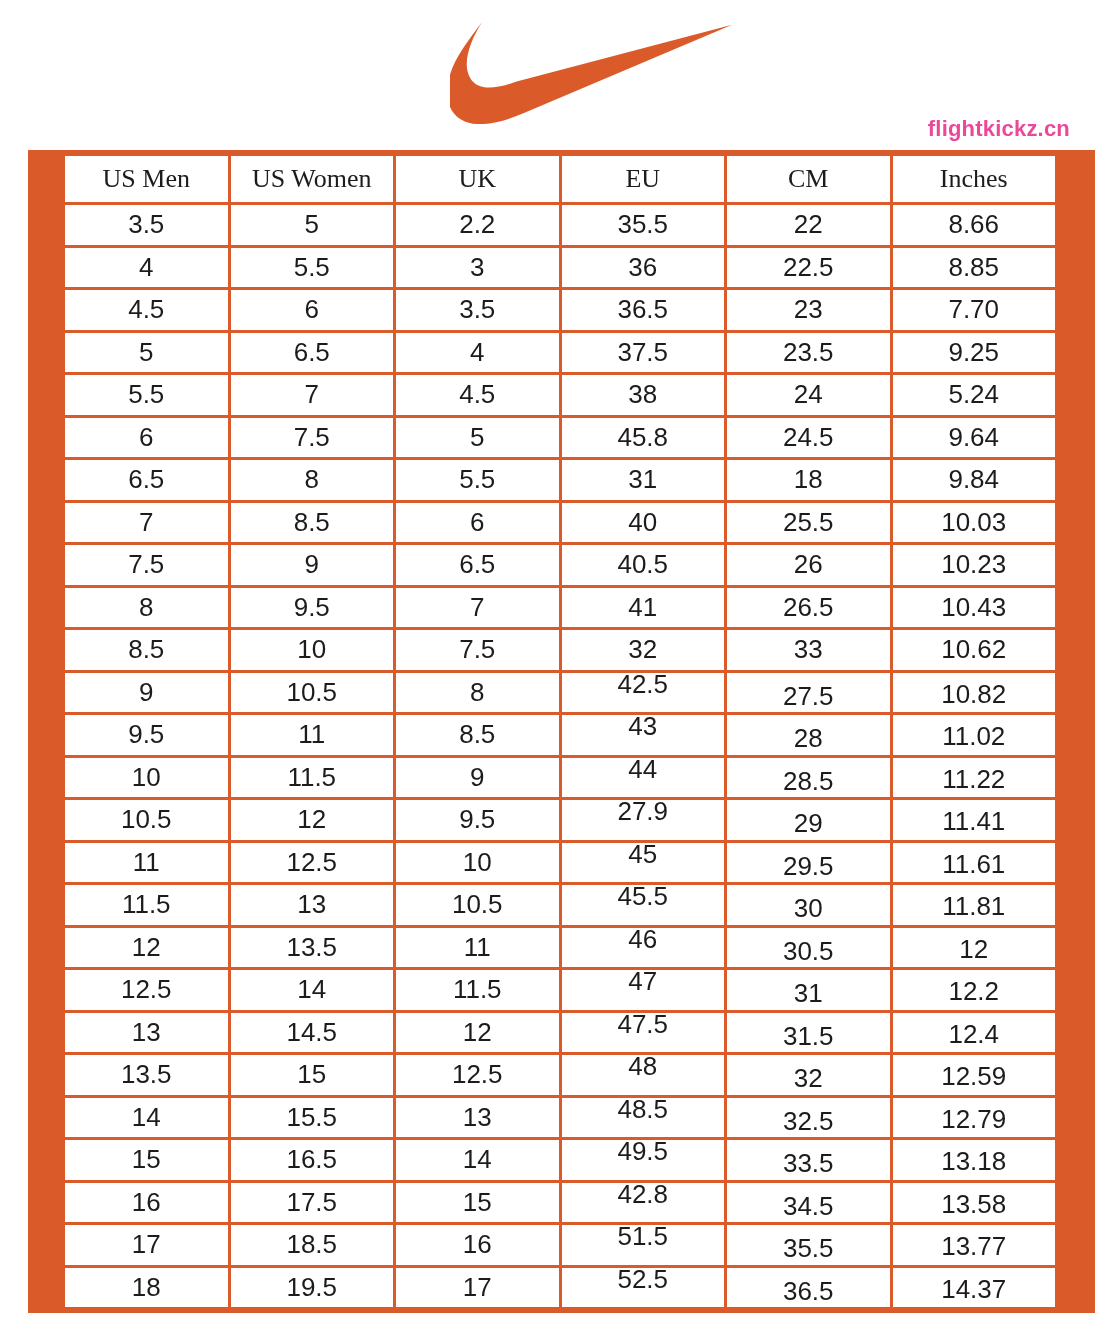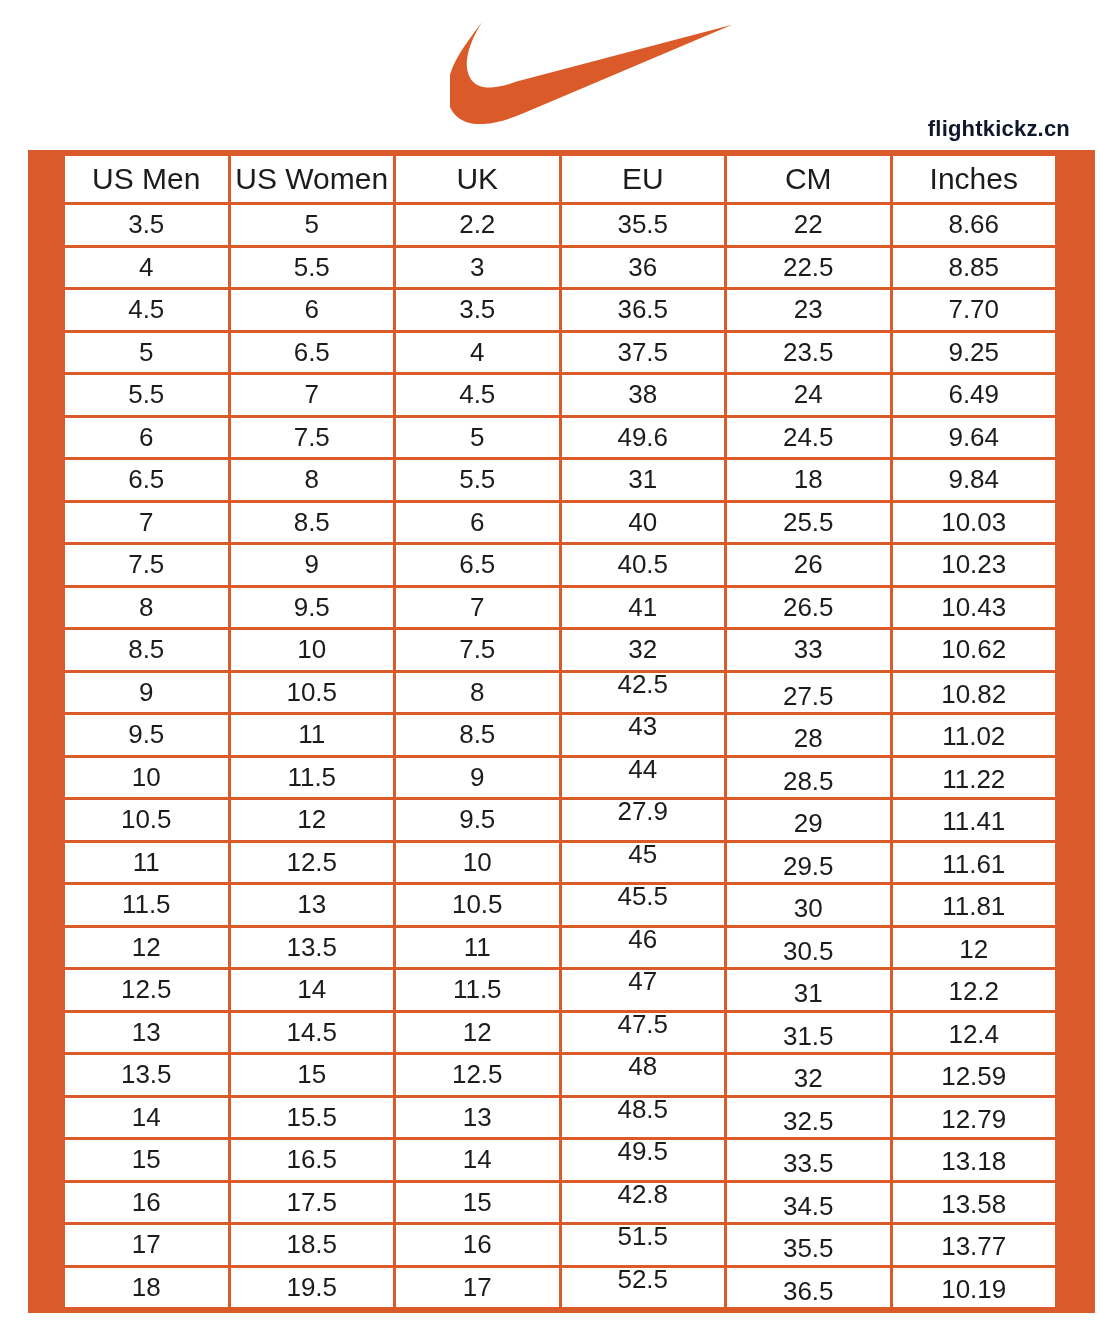--- a/index.html
+++ b/index.html
@@ -23,21 +23,21 @@
     height: 106px;
   }
   .logo svg { width: 100%; height: 100%; display: block; }
   .logo path { fill: var(--orange); }
   .watermark {
     position: absolute;
     top: 116px;
     right: 30px;
     font-size: 22px;
     font-weight: 600;
-    color: #0f172a;
+    color: #ec4899;
     letter-spacing: 0.2px;
   }
   .chart-frame {
     position: absolute;
     left: 28px;
     top: 150px;
     width: 1067px;
     height: 1163px;
     background: var(--orange);
     padding: 3px 37px 3px 34px;
@@ -53,22 +53,23 @@
   .size-table td {
     border: 3px solid var(--orange);
     background: var(--paper);
     text-align: center;
     vertical-align: middle;
     color: var(--ink);
     padding: 0;
   }
   .size-table th {
     height: 49px;
-    font-size: 30px;
+    font-size: 26px;
     font-weight: 400;
+    font-family: Liberation Serif, serif;
   }
   .size-table td {
     font-size: 26px;
     font-weight: 400;
   }
   .size-table td span { display: inline-block; }
   
   .size-table tbody tr:nth-child(n+12) td.col-3 span { transform: translateY(-8px); }
   .size-table tbody tr:nth-child(n+12) td.col-4 span { transform: translateY(4px); }
   .size-table tbody tr:nth-child(n+12) td.col-5 span { transform: translateY(2px); }
@@ -130,27 +131,27 @@
             <td class="col-3"><span>37.5</span></td>
             <td class="col-4"><span>23.5</span></td>
             <td class="col-5"><span>9.25</span></td>
           </tr>
           <tr>
             <td class="col-0"><span>5.5</span></td>
             <td class="col-1"><span>7</span></td>
             <td class="col-2"><span>4.5</span></td>
             <td class="col-3"><span>38</span></td>
             <td class="col-4"><span>24</span></td>
-            <td class="col-5"><span>6.49</span></td>
+            <td class="col-5"><span>5.24</span></td>
           </tr>
           <tr>
             <td class="col-0"><span>6</span></td>
             <td class="col-1"><span>7.5</span></td>
             <td class="col-2"><span>5</span></td>
-            <td class="col-3"><span>49.6</span></td>
+            <td class="col-3"><span>45.8</span></td>
             <td class="col-4"><span>24.5</span></td>
             <td class="col-5"><span>9.64</span></td>
           </tr>
           <tr>
             <td class="col-0"><span>6.5</span></td>
             <td class="col-1"><span>8</span></td>
             <td class="col-2"><span>5.5</span></td>
             <td class="col-3"><span>31</span></td>
             <td class="col-4"><span>18</span></td>
             <td class="col-5"><span>9.84</span></td>
@@ -298,19 +299,19 @@
             <td class="col-3"><span>51.5</span></td>
             <td class="col-4"><span>35.5</span></td>
             <td class="col-5"><span>13.77</span></td>
           </tr>
           <tr>
             <td class="col-0"><span>18</span></td>
             <td class="col-1"><span>19.5</span></td>
             <td class="col-2"><span>17</span></td>
             <td class="col-3"><span>52.5</span></td>
             <td class="col-4"><span>36.5</span></td>
-            <td class="col-5"><span>10.19</span></td>
+            <td class="col-5"><span>14.37</span></td>
           </tr>
         </tbody>
     </table>
   </div>
 
 </div>
 
 </body></html>

